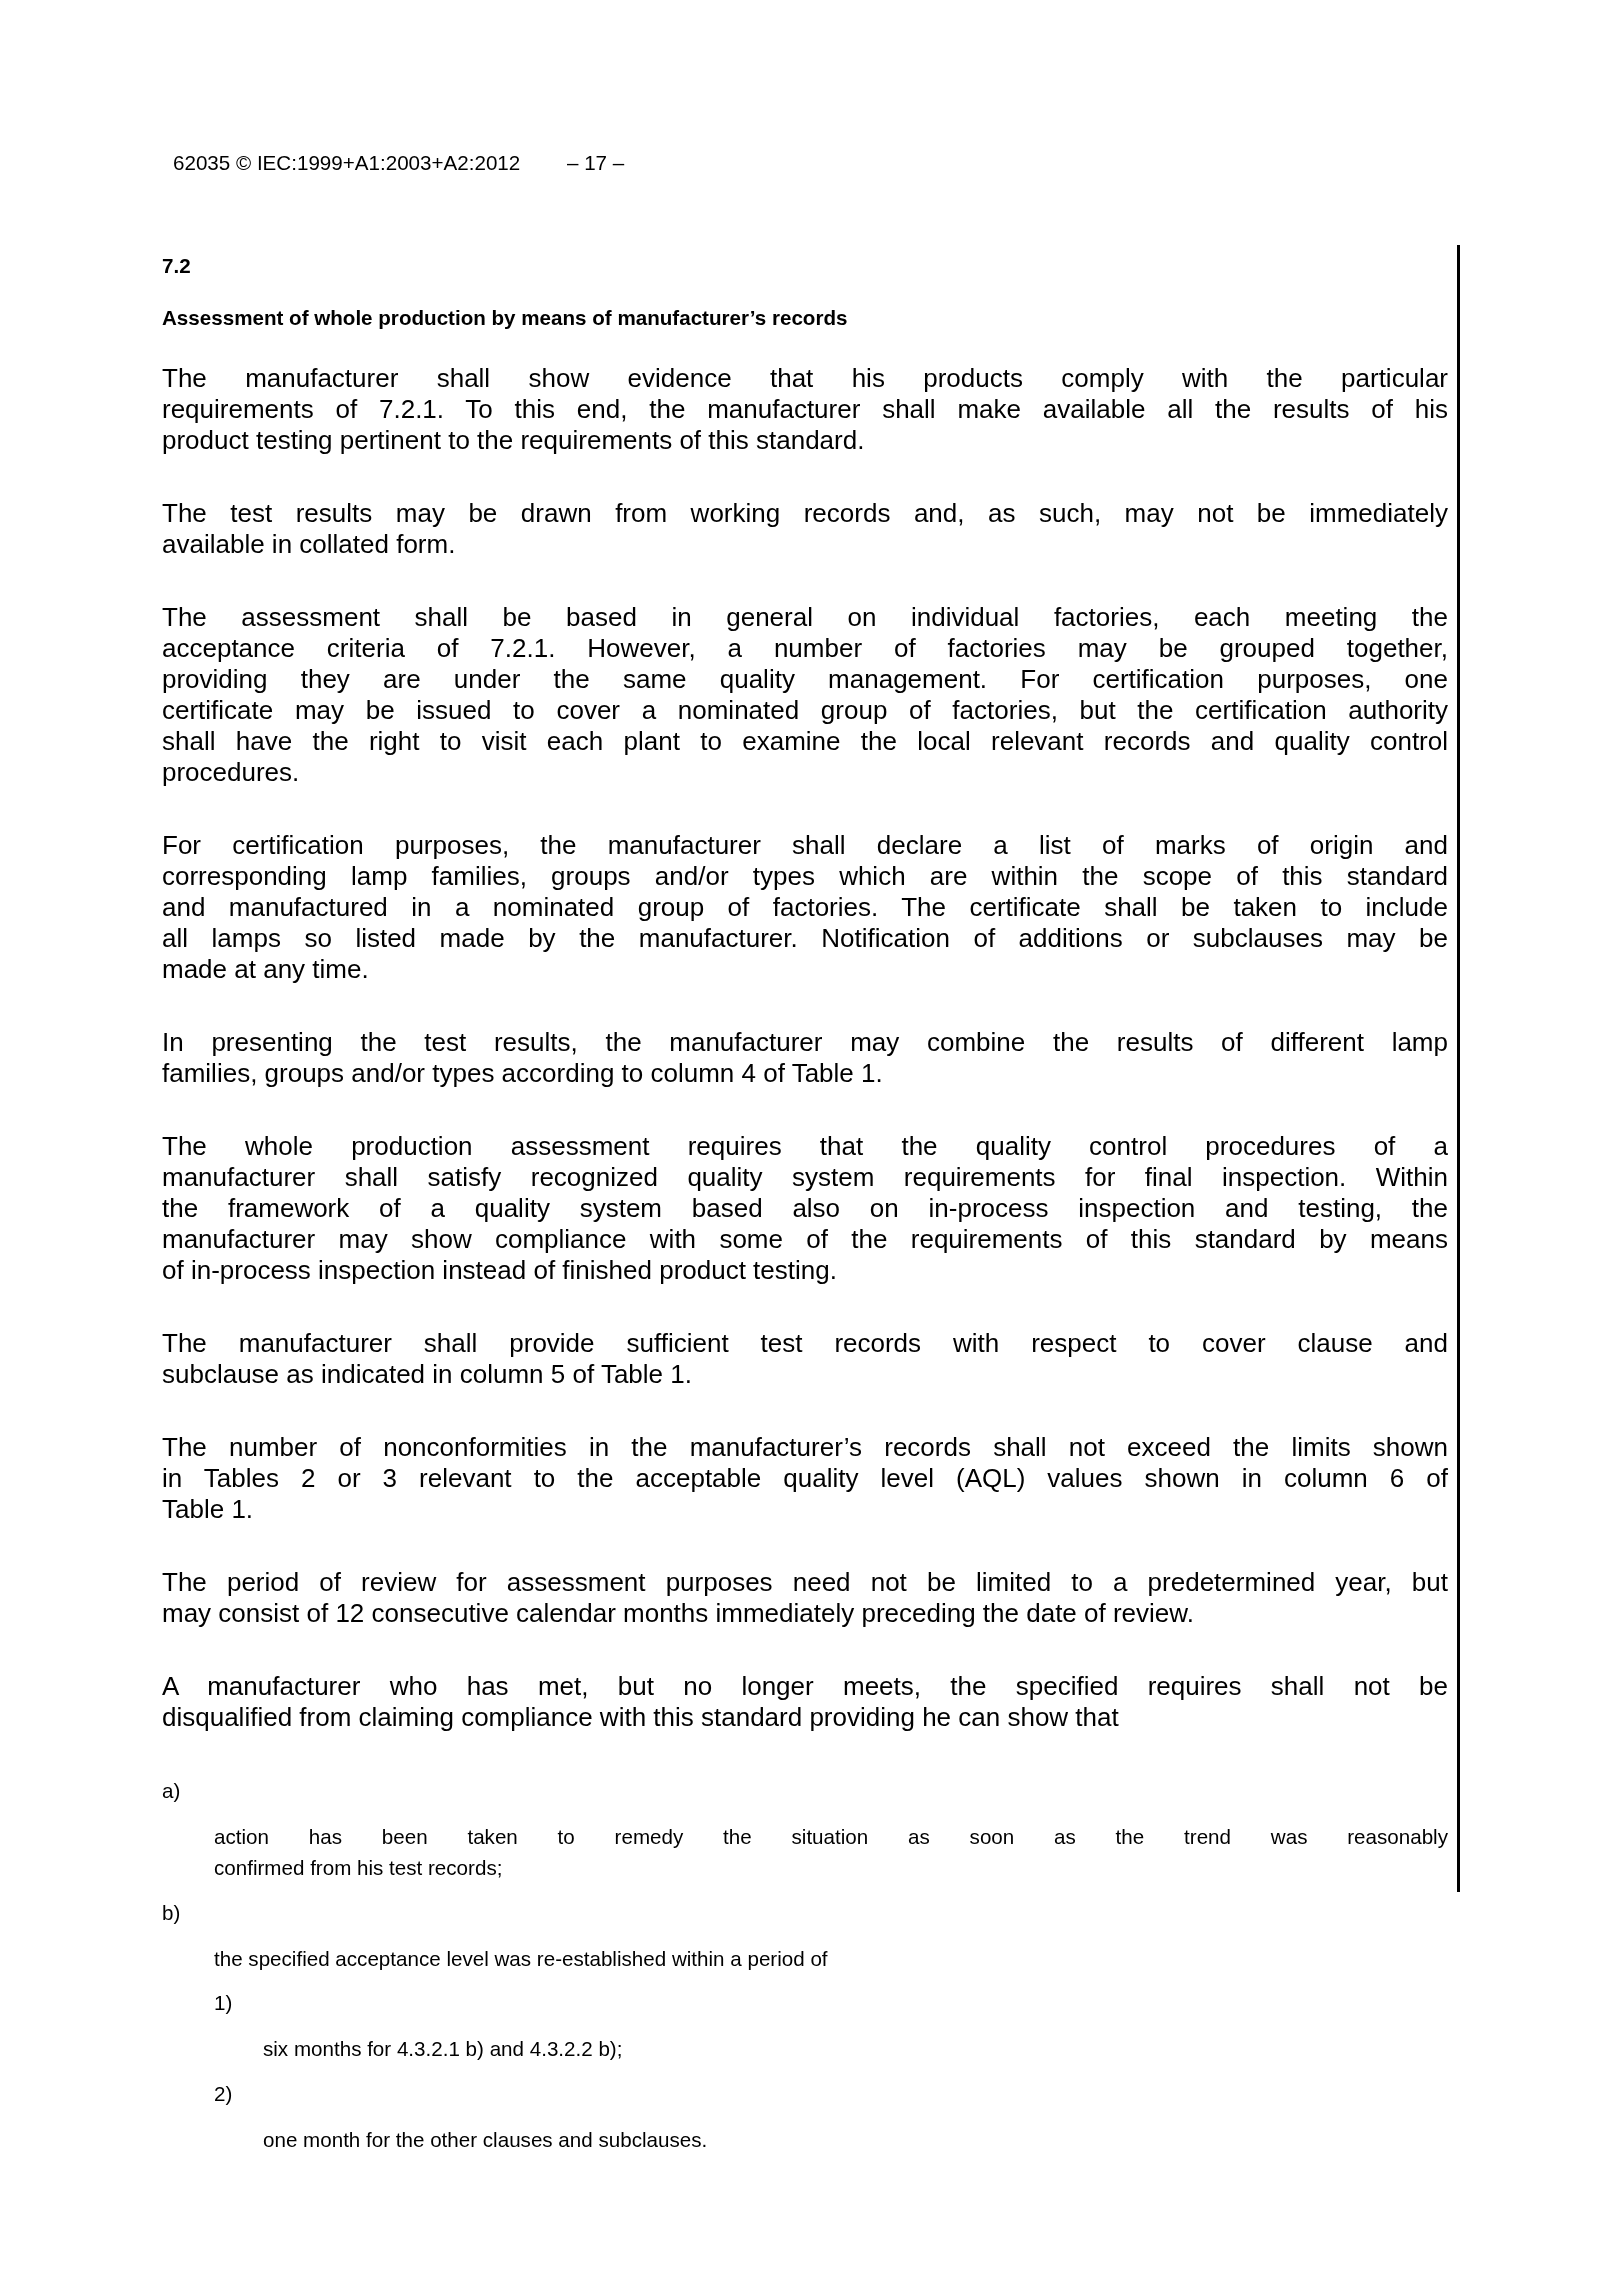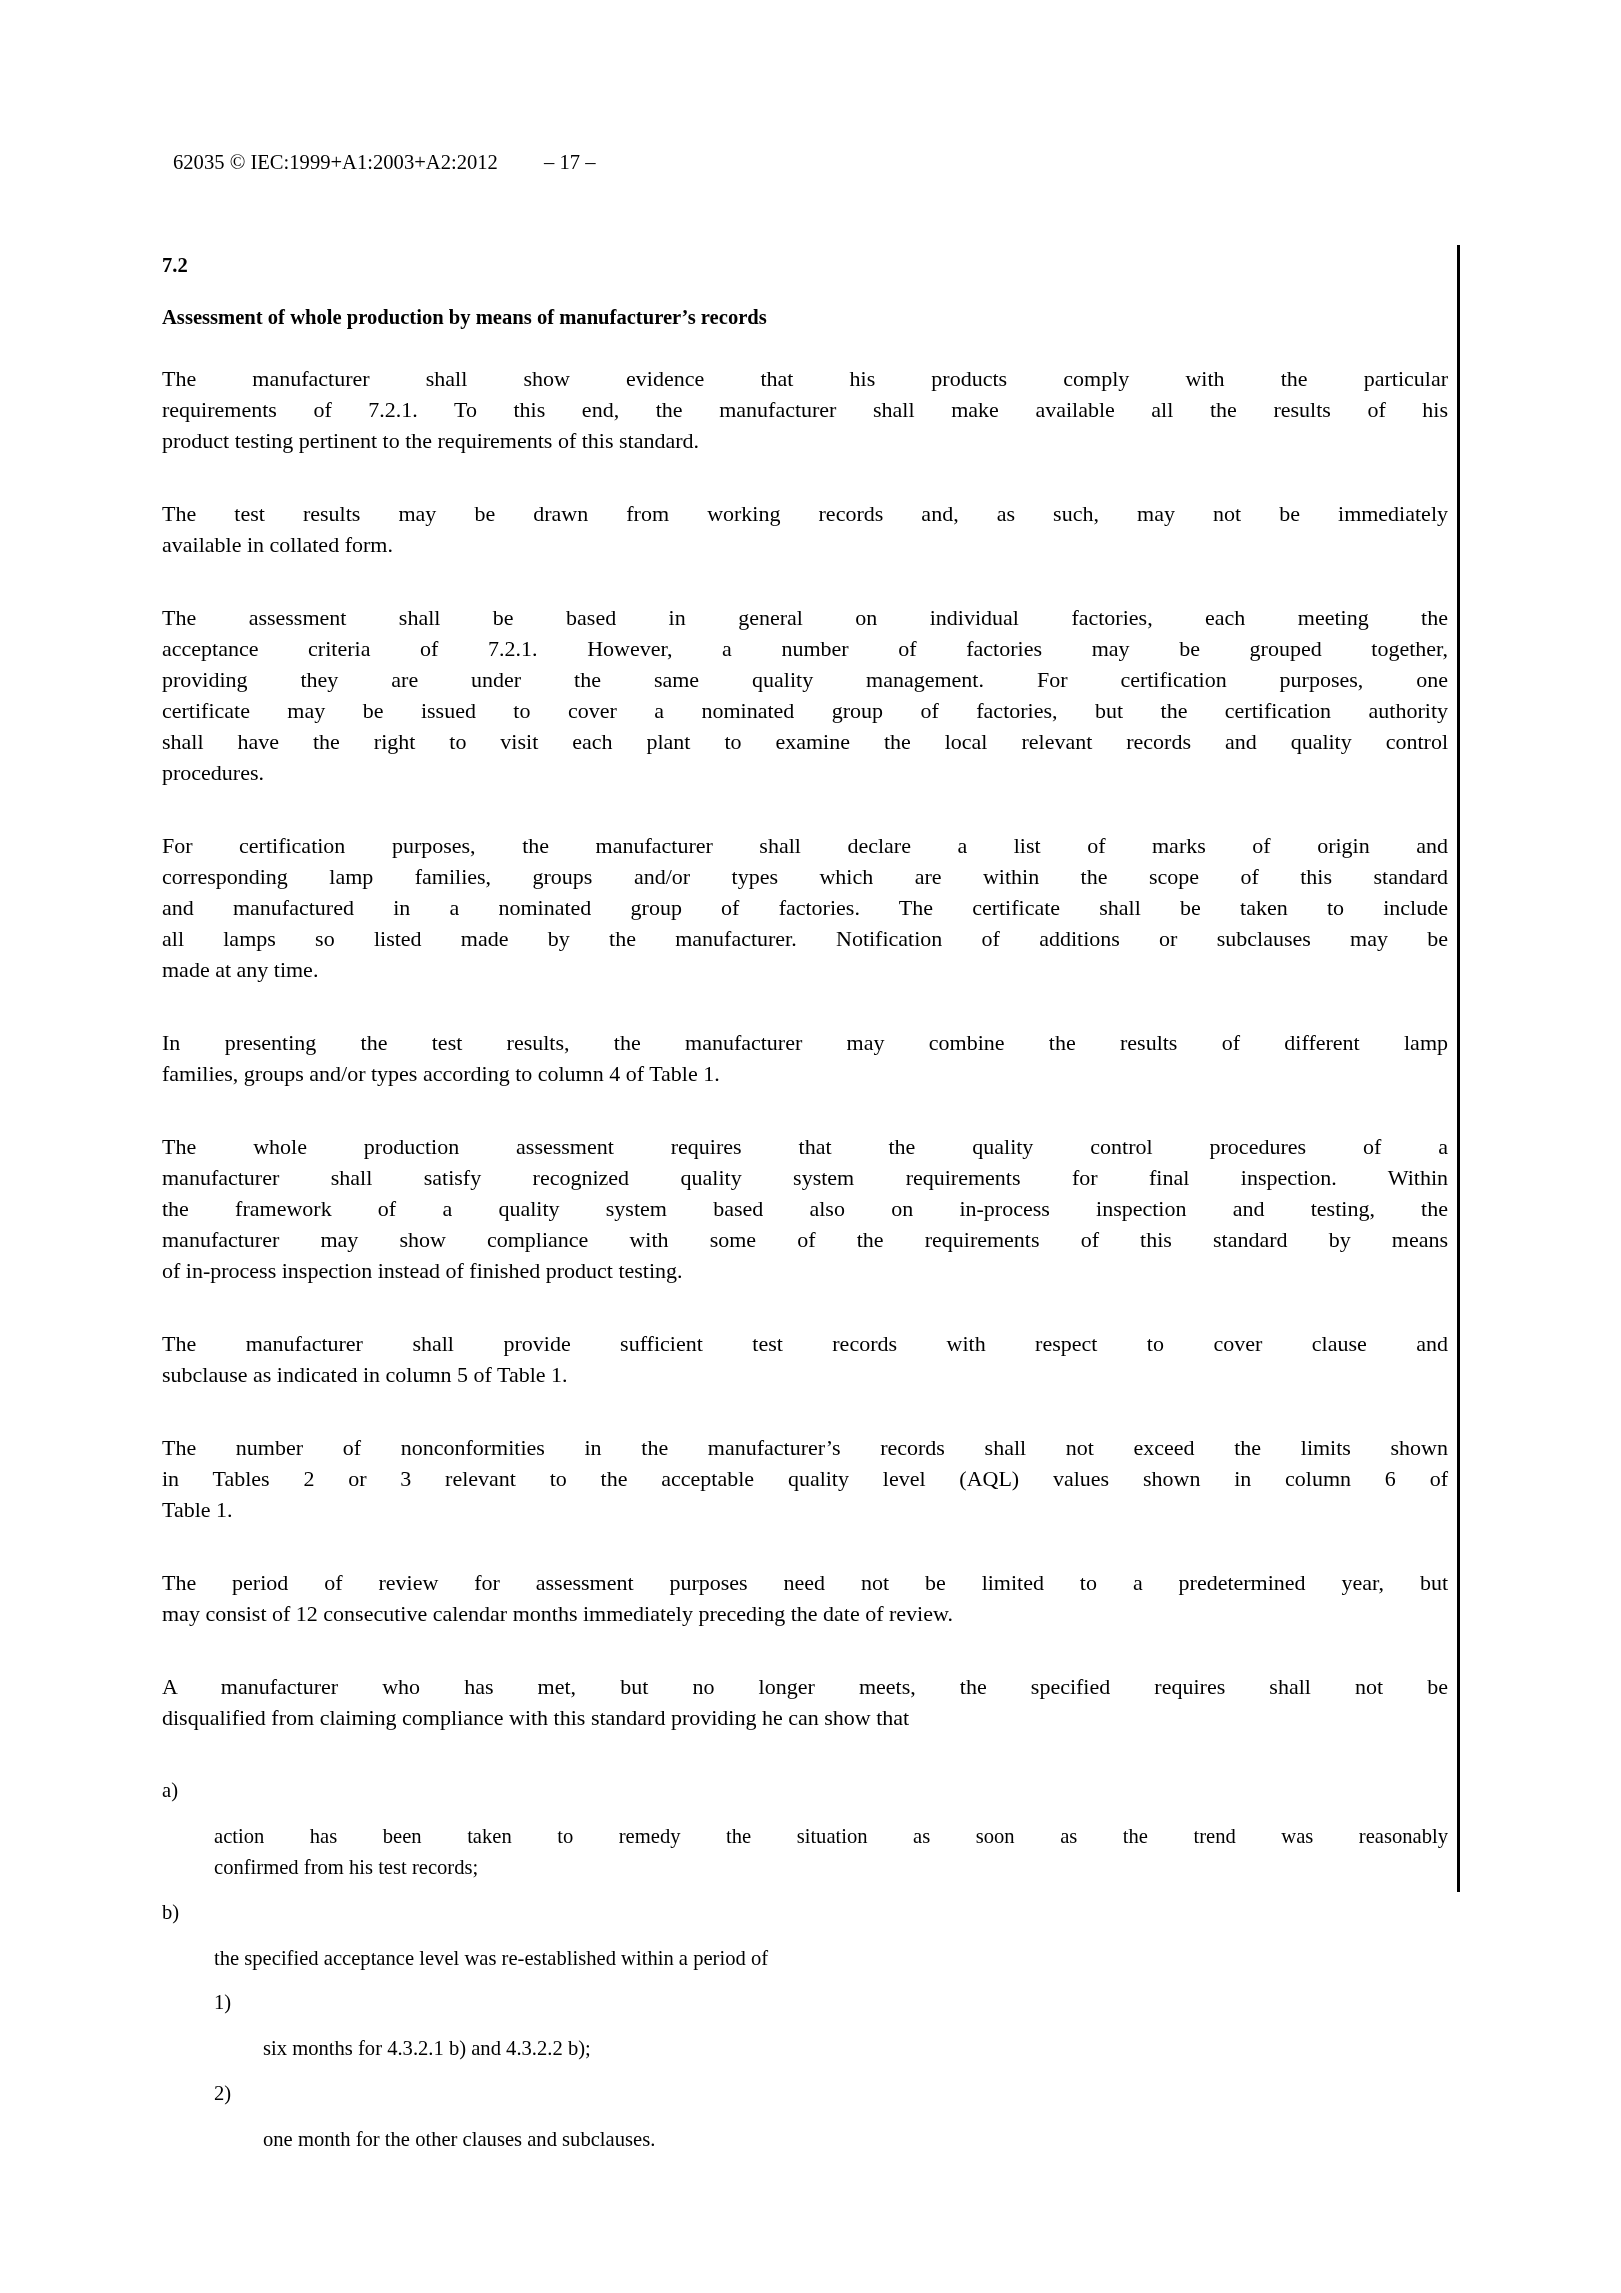--- a/index.html
+++ b/index.html
@@ -1,20 +1,20 @@
 <!DOCTYPE html>
 <html><head>
 <meta charset="utf-8">
 <style>
   html,body{margin:0;padding:0;background:#e8e8e8;}
   .page{
     position:relative;
     width:1621px;height:2294px;
     background:#ffffff;
-    font-family:Liberation Serif, serif;
+    font-family:Liberation Sans, sans-serif;
     color:#000;
     overflow:hidden;
   }
   .running-header{
     position:absolute;
     left:173px;top:147px;
     width:1275px;
     font-size:20.6px;line-height:31px;
     white-space:nowrap;
   }
@@ -28,21 +28,21 @@
   .heading{
     display:flex;
     font-weight:bold;
     font-size:20.6px;line-height:31px;
     margin-bottom:30px;
     flex-direction:column;
   }
   .heading .h-num{flex:0 0 52px;}
   .heading .h-text{flex:1;}
   .block-para{
-    font-size:22px;line-height:31px;
+    font-size:26px;line-height:31px;
     margin-bottom:42px;
   }
   .block-li{
     display:flex;
     font-size:20.6px;line-height:31px;
     margin-bottom:13.7px;
   }
   .block-li.level1{margin-left:0;}
   .block-li.level1 .marker{flex:0 0 52px;}
   .block-li.level2{margin-left:52px;}

